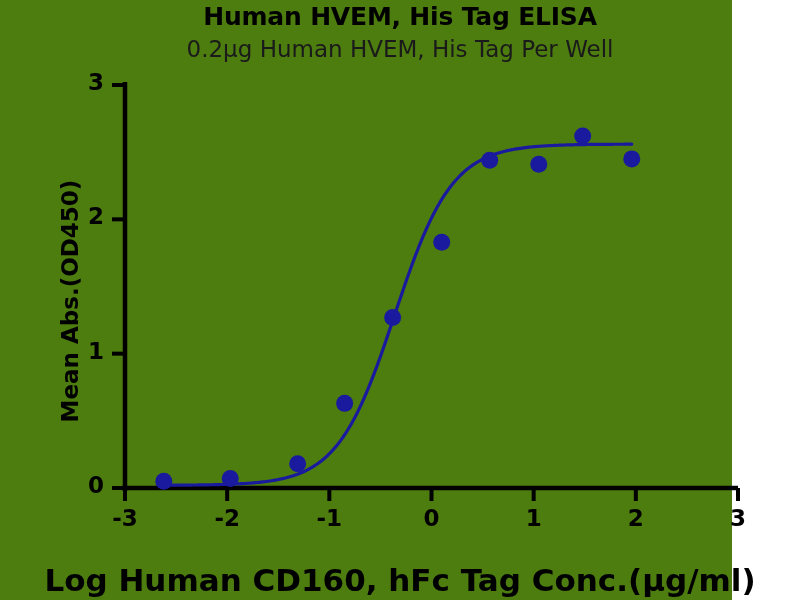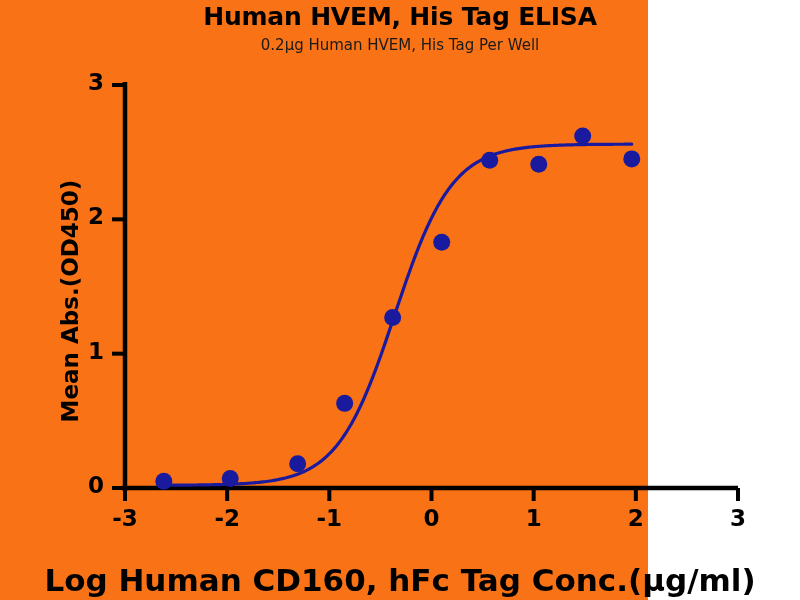--- a/index.html
+++ b/index.html
@@ -1,26 +1,26 @@
 <!DOCTYPE html>
 <html><head>
 <meta charset="utf-8">
 <style>
   html,body{margin:0;padding:0;background:#ffffff;}
   body{width:800px;height:600px;overflow:hidden;
        font-family:"DejaVu Sans","Liberation Sans",sans-serif;}
-  #root{position:relative;width:648px;height:600px;background:#f97316;}
+  #root{position:relative;width:732px;height:600px;background:#4d7c0f;}
 
   .title{
     position:absolute;left:0;top:2px;width:800px;text-align:center;
     font-size:25px;font-weight:bold;color:#000;letter-spacing:-0.2px;
   }
   .subtitle{
     position:absolute;left:0;top:36px;width:800px;text-align:center;
-    font-size:15px;font-weight:normal;color:#1a1a1a;
+    font-size:23px;font-weight:normal;color:#1a1a1a;
   }
   .xlabel{
     position:absolute;left:0;top:562px;width:800px;text-align:center;
     font-size:31px;font-weight:bold;color:#000;
   }
   .ylabel{
     position:absolute;left:-140px;top:288px;width:420px;text-align:center;
     font-size:23px;font-weight:bold;color:#000;
     transform:rotate(-90deg);transform-origin:center center;
   }

